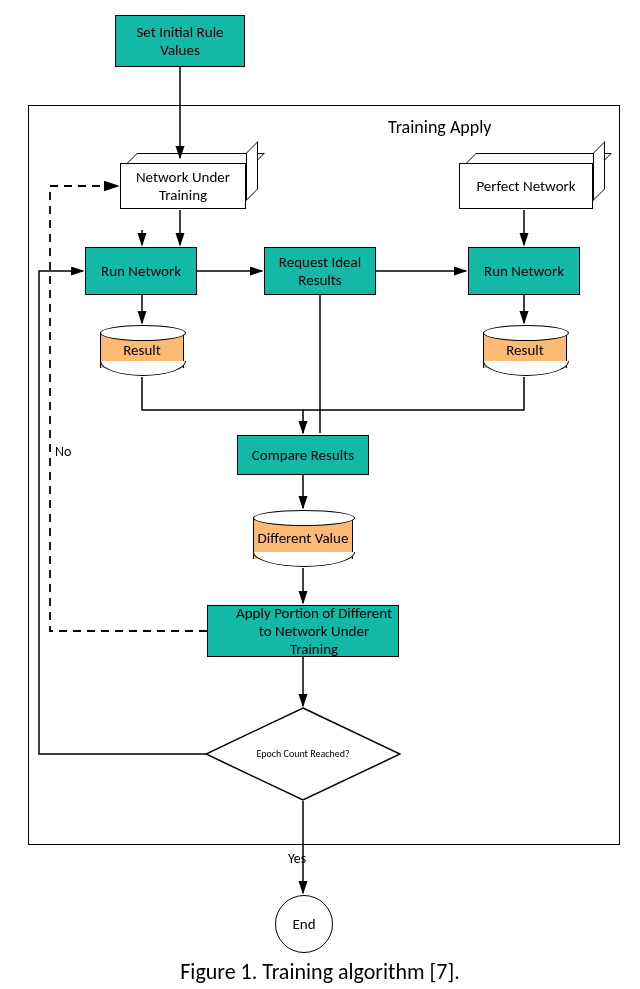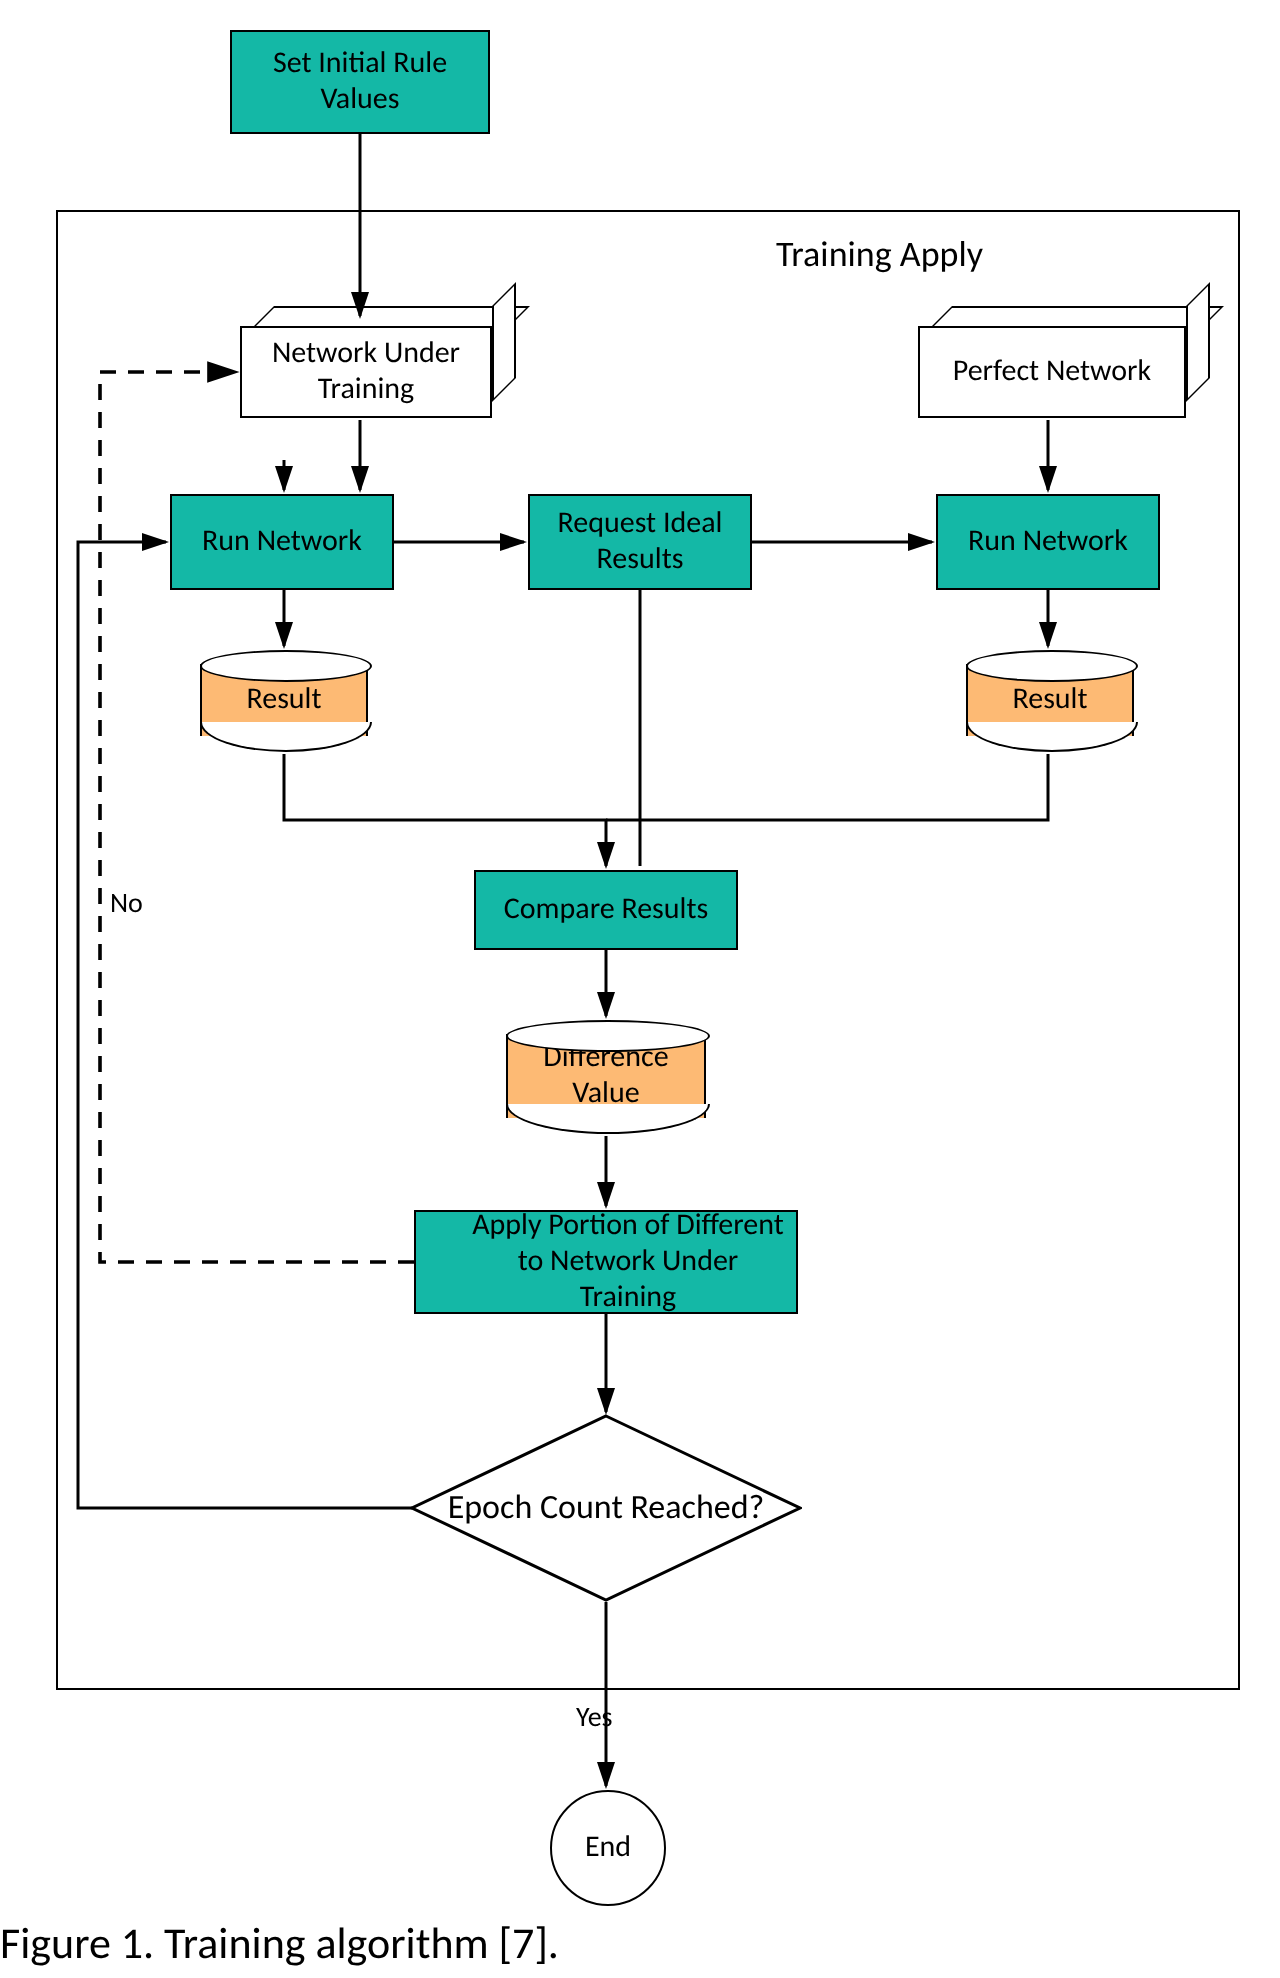--- a/index.html
+++ b/index.html
@@ -97,21 +97,21 @@
     top: 0;
   }
   .diamond .label {
     position: absolute;
     width: 100%;
     height: 100%;
     display: flex;
     align-items: center;
     justify-content: center;
     text-align: right;
-    font-size: 17px;
+    font-size: 10px;
     line-height: 1.2;
   }
   .circle {
     position: absolute;
     border: 1.5px solid black;
     border-radius: 50%;
     background: white;
     display: flex;
     align-items: center;
     justify-content: center;
@@ -122,21 +122,21 @@
     border: 1.5px solid black;
     background: transparent;
   }
   .epoch-label {
     position: absolute;
     font-size: 18px;
   }
   .caption {
     position: absolute;
     font-size: 22px;
-    text-align: left;
+    text-align: center;
   }
   .small-label {
     position: absolute;
     font-size: 14px;
   }
   svg.arrows {
     position: absolute;
     left: 0;
     top: 0;
     pointer-events: none;
@@ -178,21 +178,21 @@
 
   <div class="cyl" style="left:483px; top:325px; width:84px; height:50px;">
     <div class="body" style="left:0; top:7px; width:84px; height:36px;">Result</div>
     <div class="bottom-arc" style="left:0; top:36px; width:84px; height:14px;"></div>
     <div class="top" style="left:0; top:0px; width:84px; height:14px;"></div>
   </div>
 
   <div class="box" style="left:237px; top:435px; width:132px; height:40px;">Compare Results</div>
 
   <div class="cyl" style="left:253px; top:510px; width:100px; height:56px;">
-    <div class="body" style="left:0; top:7px; width:100px; height:42px;">Difference Value</div>
+    <div class="body" style="left:0; top:7px; width:100px; height:42px;">Different Value</div>
     <div class="bottom-arc" style="left:0; top:42px; width:100px; height:14px;"></div>
     <div class="top" style="left:0; top:0px; width:100px; height:14px;"></div>
   </div>
 
   <div class="box" style="left:207px; top:605px; width:192px; height:52px;padding-left:26px;">Apply Portion of Different to Network Under Training</div>
 
   <div class="diamond" style="left:205px; top:707px; width:196px; height:94px;">
     <svg width="196" height="94">
       <polygon points="98,1 195,47 98,93 1,47" fill="white" stroke="black" stroke-width="1.5"></polygon>
     </svg>

